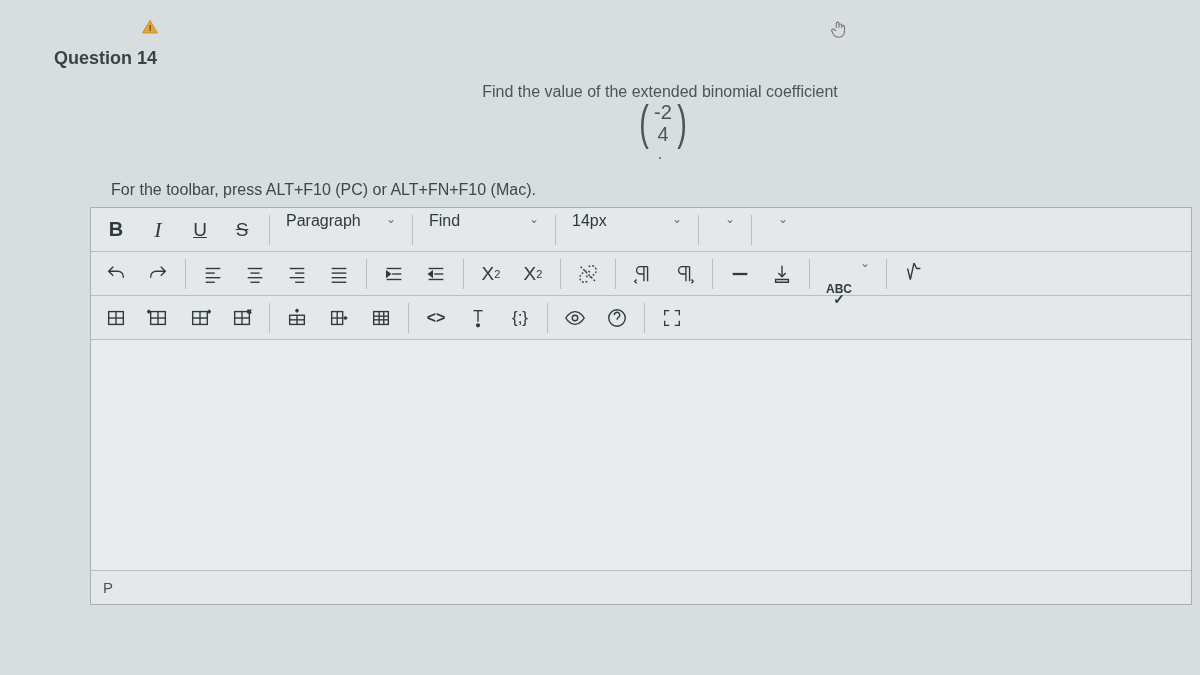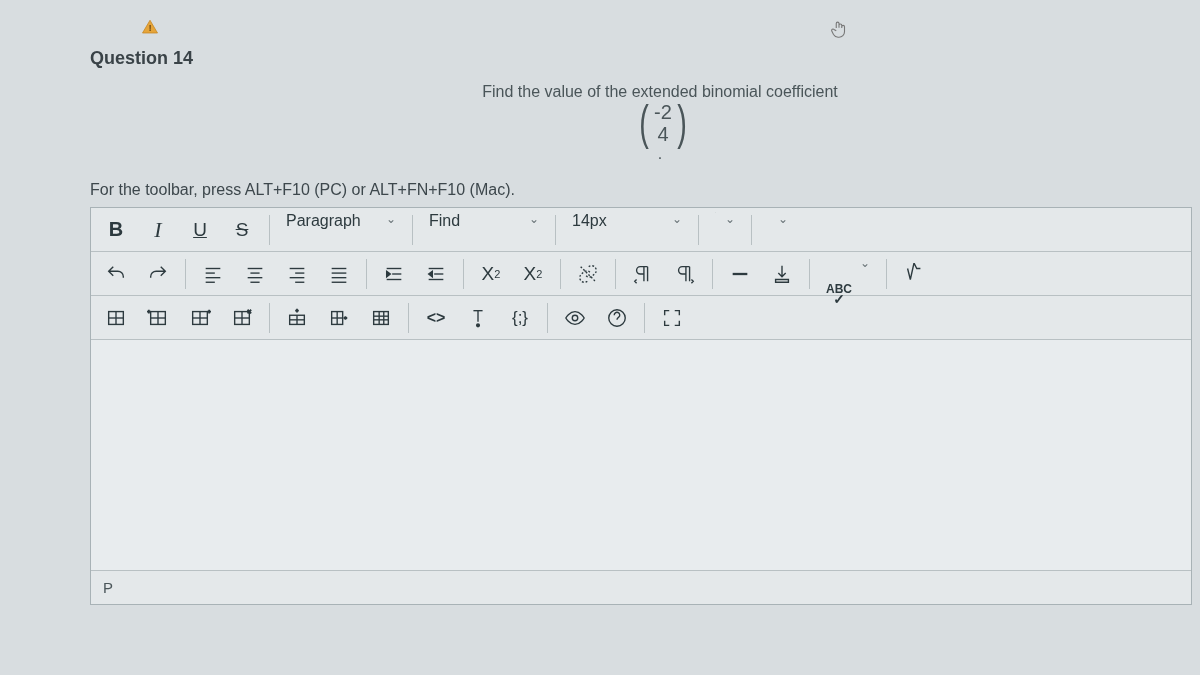--- a/index.html
+++ b/index.html
@@ -26,21 +26,21 @@
     justify-content: center;
   }
   .hand-icon {
     position: absolute;
     top: 18px;
     right: 350px;
     font-size: 22px;
     color: #777;
   }
   .question-header {
-    padding: 0 0 14px 90px;
+    padding: 0 0 14px 54px;
     font-size: 18px;
     font-weight: bold;
     color: #3a4348;
   }
   .question-body {
     padding: 0 0 0 120px;
     font-size: 16px;
     color: #4a5559;
   }
   .prompt-line {
@@ -72,20 +72,21 @@
   .show-steps {
     padding-bottom: 18px;
     font-weight: bold;
     font-size: 17px;
     color: #3d474c;
   }
   .toolbar-hint {
     padding: 0 0 8px 90px;
     font-size: 16px;
     color: #3d474c;
+    margin-left: 21px;
   }
   .editor {
     margin: 0 8px 0 90px;
     border: 1px solid #a8b2b6;
     background: #e4e8ea;
   }
   .toolbar-row {
     display: flex;
     align-items: center;
     border-bottom: 1px solid #b8c0c3;

